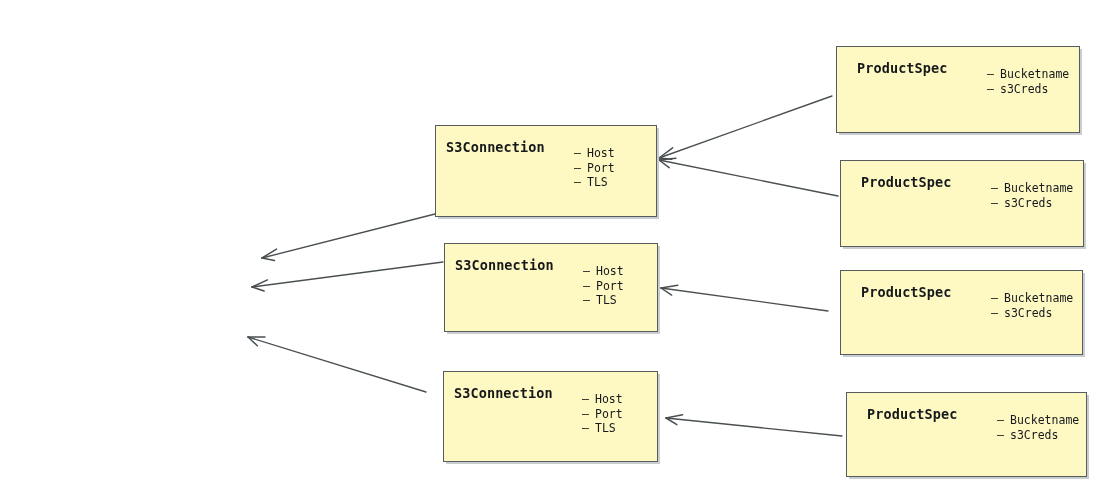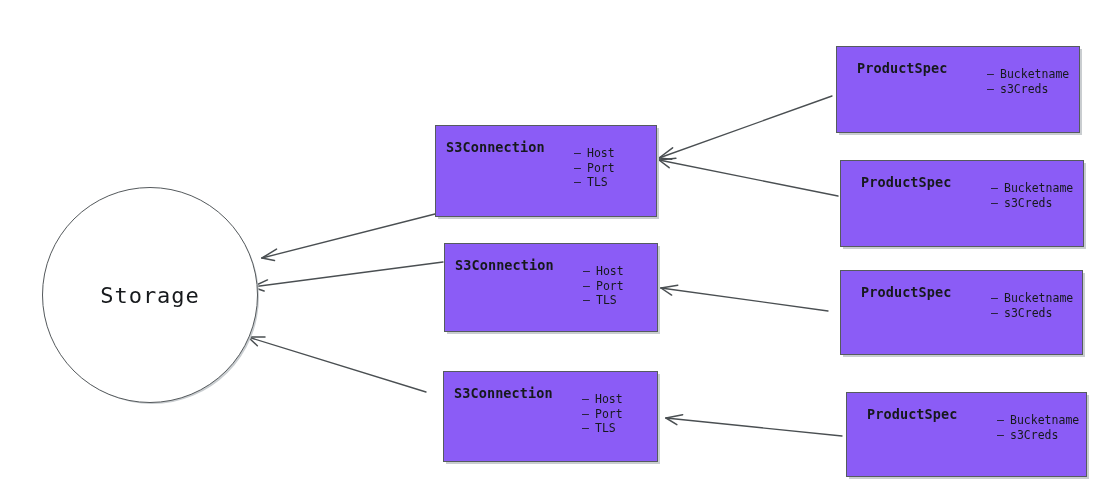--- a/index.html
+++ b/index.html
@@ -20,21 +20,21 @@
   #wires {
     position: absolute;
     left: 0;
     top: 0;
     width: 1119px;
     height: 493px;
     pointer-events: none;
   }
   .node-box {
     position: absolute;
-    background: #8b5cf6;
+    background: #fef9c3;
     border: 1.6px solid #555b5e;
     box-shadow: 2.5px 2.5px 0 -0.5px #c9cdd0;
     box-sizing: border-box;
   }
   .node-title {
     position: absolute;
     font-family: "DejaVu Sans Mono", monospace;
     font-size: 13.5px;
     font-weight: bold;
     color: #16191c;
@@ -112,23 +112,20 @@
         <line x1="661" y1="288" x2="677.7742864637532" y2="285.2389651157682" stroke="#4a4f52" stroke-width="1.5" stroke-linecap="round"></line>
         <line x1="661" y1="288" x2="671.6166903127735" y2="295.0603390005482" stroke="#4a4f52" stroke-width="1.5" stroke-linecap="round"></line>
       </g>
       <g>
         <line x1="842" y1="436" x2="666" y2="418" stroke="#4a4f52" stroke-width="1.35" stroke-linecap="round"></line>
         <line x1="666" y1="418" x2="682.6675802150614" y2="414.6545897449648" stroke="#4a4f52" stroke-width="1.5" stroke-linecap="round"></line>
         <line x1="666" y1="418" x2="676.8568831593251" y2="424.68510194871874" stroke="#4a4f52" stroke-width="1.5" stroke-linecap="round"></line>
       </g>
     </svg>
 
-  <div class="circle-node" style="left: 42px; top: 187px; width: 216px; height: 216px;">
-    <span class="circle-label">Storage</span>
-  </div>
 
   <div id="conn-layer">
       <div class="node-box" style="left: 435px; top: 125px; width: 222px; height: 92px;">
         <div class="node-title" style="left: 10px; top: 13px;">S3Connection</div>
         <div class="attr-list" style="left: 138px; top: 20px;">
           <div><span class="attr-dash">–</span><span>Host</span></div>
           <div><span class="attr-dash">–</span><span>Port</span></div>
           <div><span class="attr-dash">–</span><span>TLS</span></div>
         </div>
       </div>

